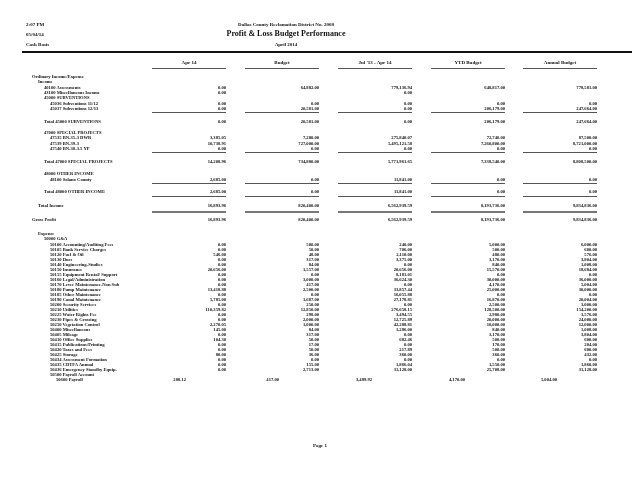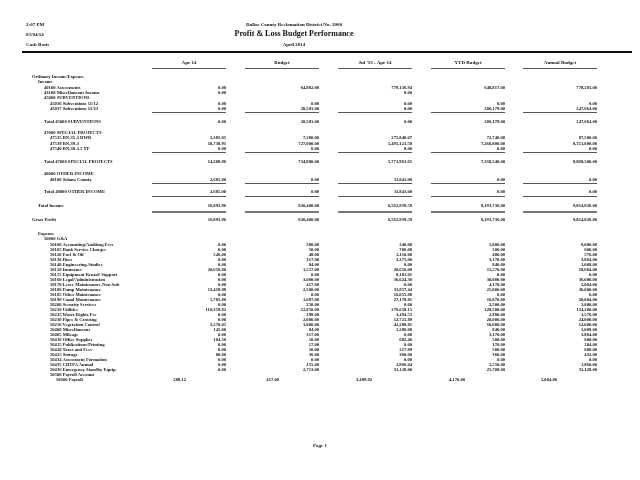--- a/index.html
+++ b/index.html
@@ -1,19 +1,19 @@
 <!DOCTYPE html>
 <html><head>
 <meta charset="utf-8">
 <style>
   html, body { margin: 0; padding: 0; background: #ffffff; }
   body { width: 640px; height: 480px; position: relative; overflow: hidden;
          font-family: "Liberation Serif", serif; color: #111; }
   .hdr-left { position: absolute; left: 26px; font-size: 5px; font-weight: bold; }
-  .hdr-center { position: absolute; left: 16px; width: 556px; text-align: center; font-weight: bold; }
+  .hdr-center { position: absolute; left: 8px; width: 556px; text-align: center; font-weight: bold; }
   .rule-thick { position: absolute; left: 22px; width: 610px; height: 2px; background: #111; top: 51px; }
   .colhdr { position: absolute; top: 60px; font-size: 5px; font-weight: bold; text-align: center; width: 74px; }
   .colline { position: absolute; top: 68px; width: 74px; height: 1px; background: #555; }
   .row { position: absolute; left: 0; width: 640px; height: 6px; font-size: 4.6px; font-weight: bold; line-height: 6px; }
   .row .lbl { position: absolute; white-space: nowrap; }
   .row .v { position: absolute; width: 74px; text-align: right; white-space: nowrap; }
   .sep { position: absolute; height: 1px; background: #555; width: 74px; }
   .sep.dbl { height: 1.5px; background: #777; }
   .footer { position: absolute; top: 443px; left: 0; width: 640px; text-align: center; font-size: 5px; font-weight: bold; }
 </style>

